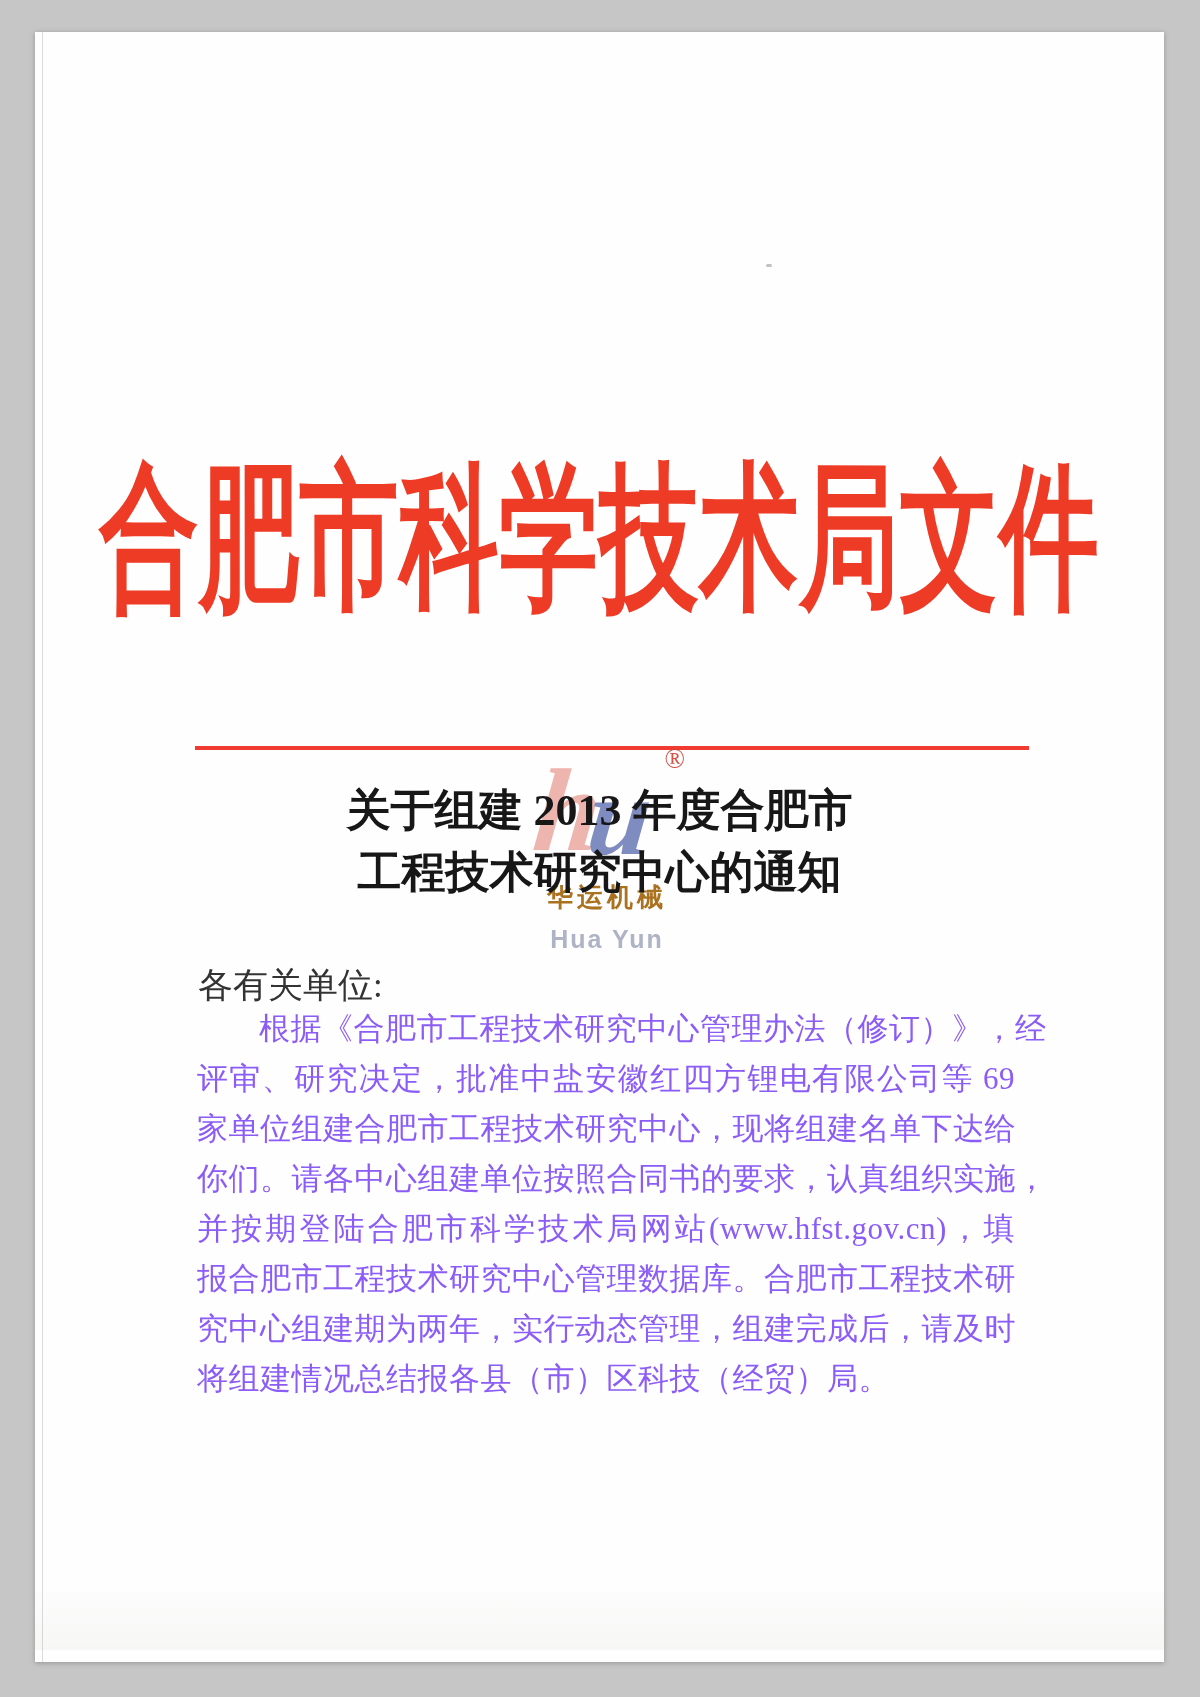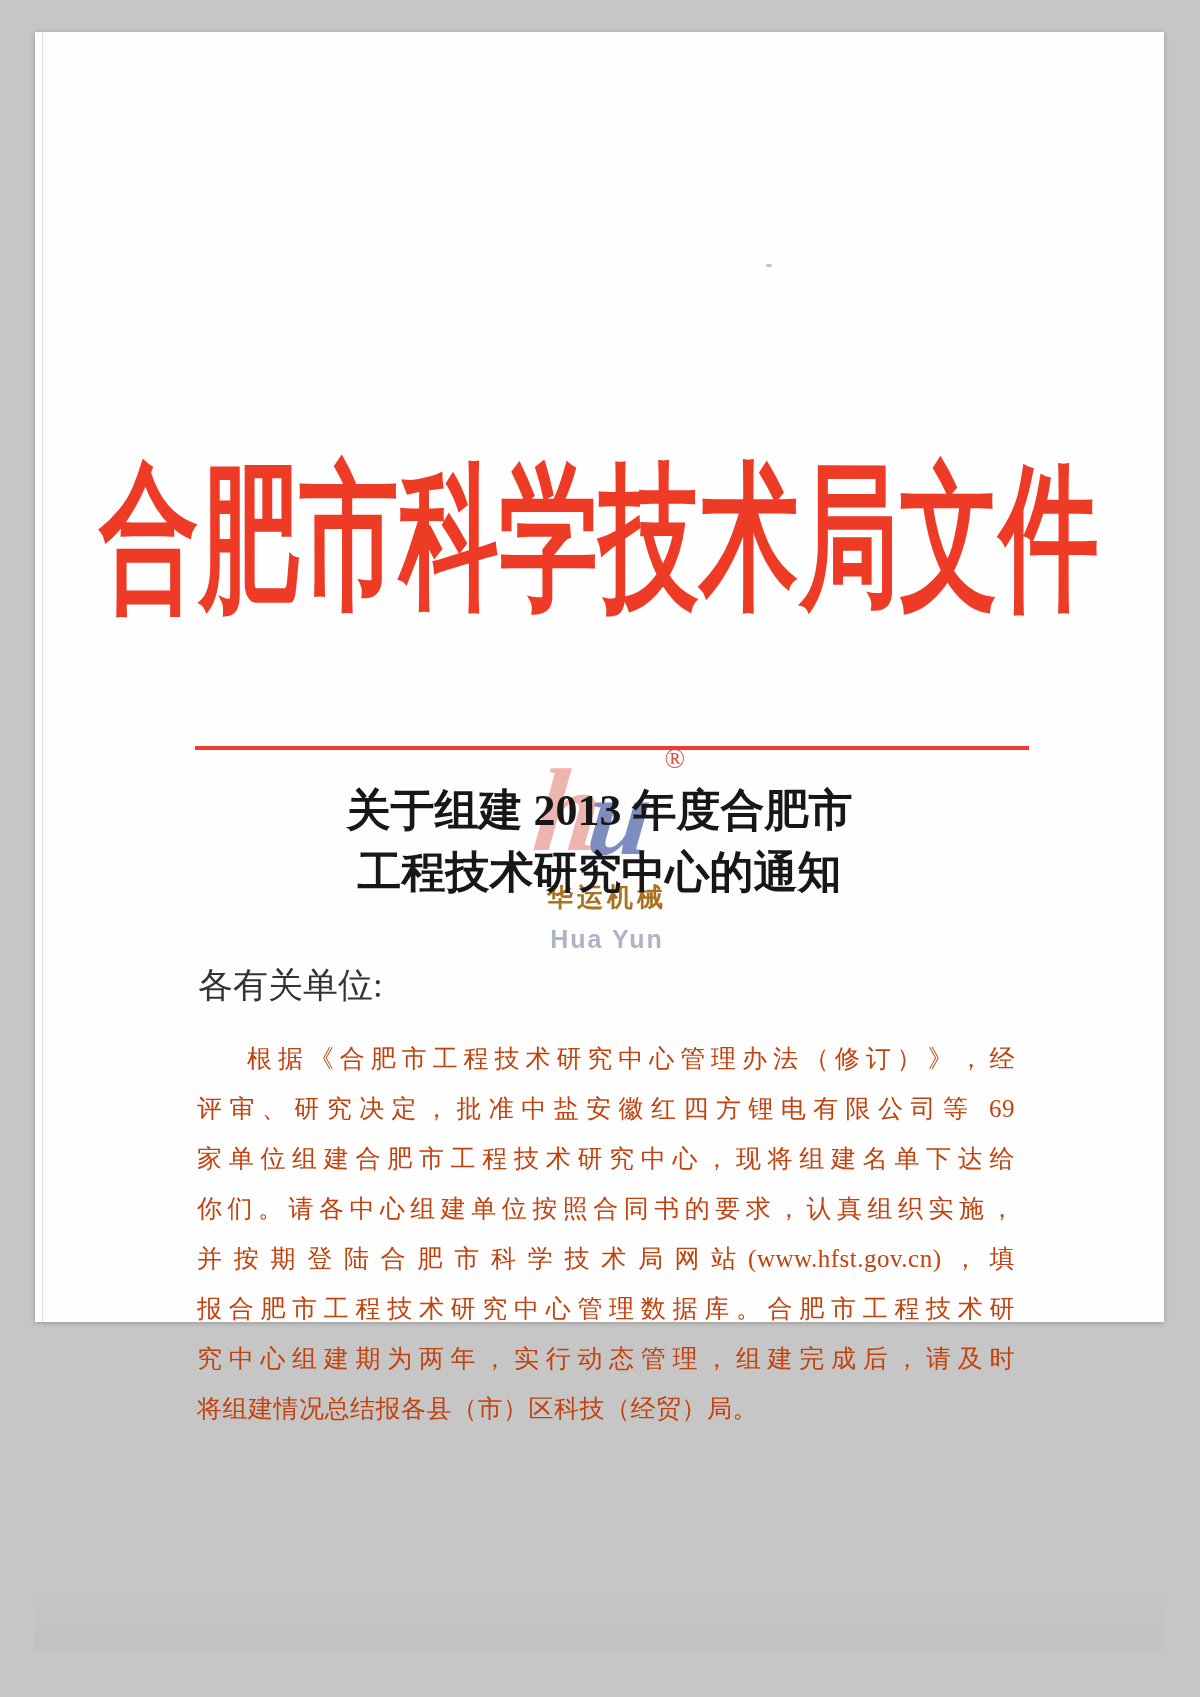--- a/index.html
+++ b/index.html
@@ -5,21 +5,21 @@
   * { margin: 0; padding: 0; box-sizing: border-box; }
   html, body {
     width: 1200px; height: 1697px;
     background: #c6c6c6;
     overflow: hidden;
     font-family: "Liberation Serif", serif;
   }
   .paper {
     position: absolute;
     left: 35px; top: 32px;
-    width: 1129px; height: 1290px;
+    width: 1129px; height: 1630px;
     background: #fefefe;
     box-shadow: 0 1px 5px rgba(0,0,0,0.25);
   }
   .edge-line {
     position: absolute;
     left: 7px; top: 0;
     width: 1px; height: 100%;
     background: #dcdcdc;
   }
   .speck {
@@ -125,24 +125,24 @@
   
   .salutation {
     position: absolute;
     left: 163px; top: 930px;
     font-size: 35px;
     color: #333;
     z-index: 2;
   }
   .body-text {
     position: absolute;
-    left: 162px; top: 1002px;
+    left: 162px; top: 972px;
     width: 818px;
-    font-size: 25px;
-    color: #c2410c;
+    font-size: 31px;
+    color: #8b5cf6;
     z-index: 2;
   }
   .body-line {
     height: 50px;
     line-height: 50px;
     text-align: justify;
     text-align-last: justify;
     white-space: nowrap;
     letter-spacing: .5px;
   }

